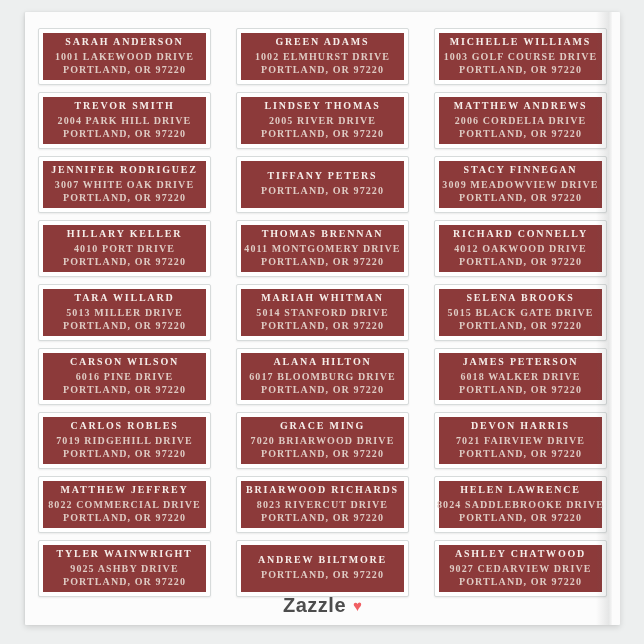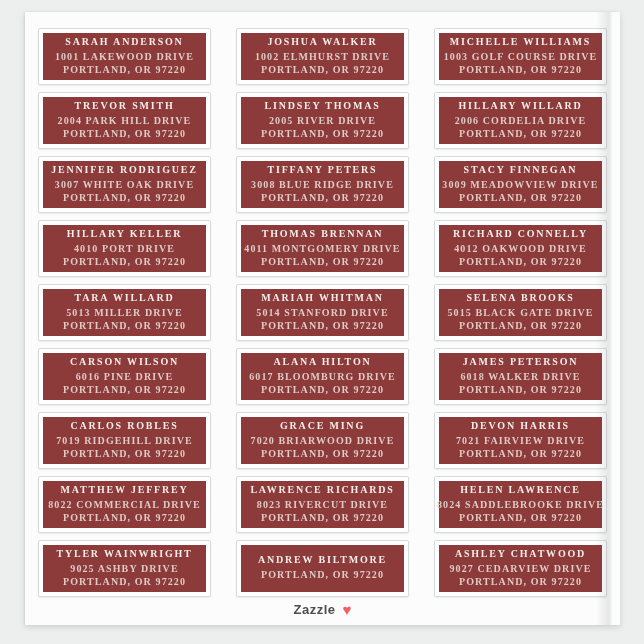--- a/index.html
+++ b/index.html
@@ -57,21 +57,21 @@
     white-space:nowrap;
     font-weight:bold;
   }
   .brandbar{
     position:absolute;left:0;bottom:8px;width:100%;
     display:flex;align-items:center;justify-content:center;gap:7px;
     font-family:"Liberation Sans", sans-serif;
   }
   .brand-word{
     color:var(--brandtext,#4d4d4d);
-    font-size:13px;font-weight:bold;letter-spacing:0.5px;
+    font-size:20px;font-weight:bold;letter-spacing:0.5px;
   }
   .brand-heart{
     color:var(--heart,#f15f63);
     font-size:15px;line-height:1;
   }
 </style>
 </head>
 <body style="--bg: #edefef; --sheet: #fcfcfc; --maroon: #8c3a3a; --cutline: #d7dbdb; --nametext: #f6eeea; --addrtext: #dfccc5; --brandtext: #4d4d4d; --heart: #f15f63;">
 
 <div class="sheet">
@@ -79,21 +79,21 @@
   <div class="label">
     <div class="label-inner">
       <div class="name">SARAH ANDERSON</div>
       <div class="addr">1001 LAKEWOOD DRIVE</div>
       <div class="addr">PORTLAND, OR 97220</div>
     </div>
   </div>
 
   <div class="label">
     <div class="label-inner">
-      <div class="name">JOSHUA WALKER</div>
+      <div class="name">GREEN ADAMS</div>
       <div class="addr">1002 ELMHURST DRIVE</div>
       <div class="addr">PORTLAND, OR 97220</div>
     </div>
   </div>
 
   <div class="label">
     <div class="label-inner">
       <div class="name">MICHELLE WILLIAMS</div>
       <div class="addr">1003 GOLF COURSE DRIVE</div>
       <div class="addr">PORTLAND, OR 97220</div>
@@ -111,38 +111,37 @@
   <div class="label">
     <div class="label-inner">
       <div class="name">LINDSEY THOMAS</div>
       <div class="addr">2005 RIVER DRIVE</div>
       <div class="addr">PORTLAND, OR 97220</div>
     </div>
   </div>
 
   <div class="label">
     <div class="label-inner">
-      <div class="name">HILLARY WILLARD</div>
+      <div class="name">MATTHEW ANDREWS</div>
       <div class="addr">2006 CORDELIA DRIVE</div>
       <div class="addr">PORTLAND, OR 97220</div>
     </div>
   </div>
 
   <div class="label">
     <div class="label-inner">
       <div class="name">JENNIFER RODRIGUEZ</div>
       <div class="addr">3007 WHITE OAK DRIVE</div>
       <div class="addr">PORTLAND, OR 97220</div>
     </div>
   </div>
 
   <div class="label">
     <div class="label-inner">
       <div class="name">TIFFANY PETERS</div>
-      <div class="addr">3008 BLUE RIDGE DRIVE</div>
       <div class="addr">PORTLAND, OR 97220</div>
     </div>
   </div>
 
   <div class="label">
     <div class="label-inner">
       <div class="name">STACY FINNEGAN</div>
       <div class="addr">3009 MEADOWVIEW DRIVE</div>
       <div class="addr">PORTLAND, OR 97220</div>
     </div>
@@ -247,21 +246,21 @@
   <div class="label">
     <div class="label-inner">
       <div class="name">MATTHEW JEFFREY</div>
       <div class="addr">8022 COMMERCIAL DRIVE</div>
       <div class="addr">PORTLAND, OR 97220</div>
     </div>
   </div>
 
   <div class="label">
     <div class="label-inner">
-      <div class="name">LAWRENCE RICHARDS</div>
+      <div class="name">BRIARWOOD RICHARDS</div>
       <div class="addr">8023 RIVERCUT DRIVE</div>
       <div class="addr">PORTLAND, OR 97220</div>
     </div>
   </div>
 
   <div class="label">
     <div class="label-inner">
       <div class="name">HELEN LAWRENCE</div>
       <div class="addr">8024 SADDLEBROOKE DRIVE</div>
       <div class="addr">PORTLAND, OR 97220</div>

